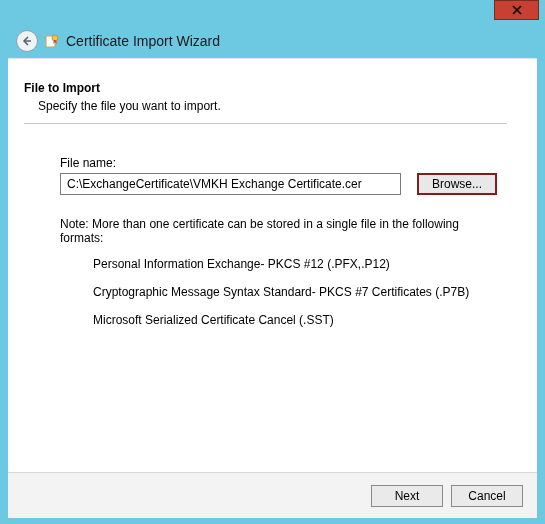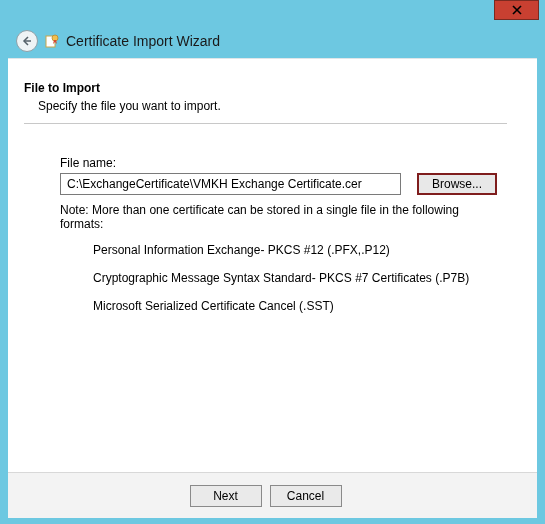--- a/index.html
+++ b/index.html
@@ -101,21 +101,21 @@
   }
   .field-label {
     font-size: 12px;
     margin-bottom: 3px;
     margin-top: 32px;
   }
   .file-row {
     display: flex;
     gap: 16px;
     align-items: flex-start;
-    margin-bottom: 8px;
+    margin-bottom: 22px;
   }
   .file-input {
     flex: 1;
     height: 22px;
     border: 1px solid #7a7a7a;
     padding: 2px 6px;
     font-family: inherit;
     font-size: 12px;
     line-height: 16px;
     background: #fff;
@@ -142,21 +142,21 @@
   }
   .footer {
     position: absolute;
     bottom: 0;
     left: 0;
     right: 0;
     height: 46px;
     border-top: 1px solid #d8d8d8;
     background: #f3f3f3;
     display: flex;
-    justify-content: center;
+    justify-content: flex-end;
     align-items: center;
     padding-right: 14px;
     gap: 8px;
   }
   .footer button {
     width: 72px;
     height: 22px;
     background: #eaeaea;
     border: 1px solid #8a8a8a;
     font-family: inherit;

